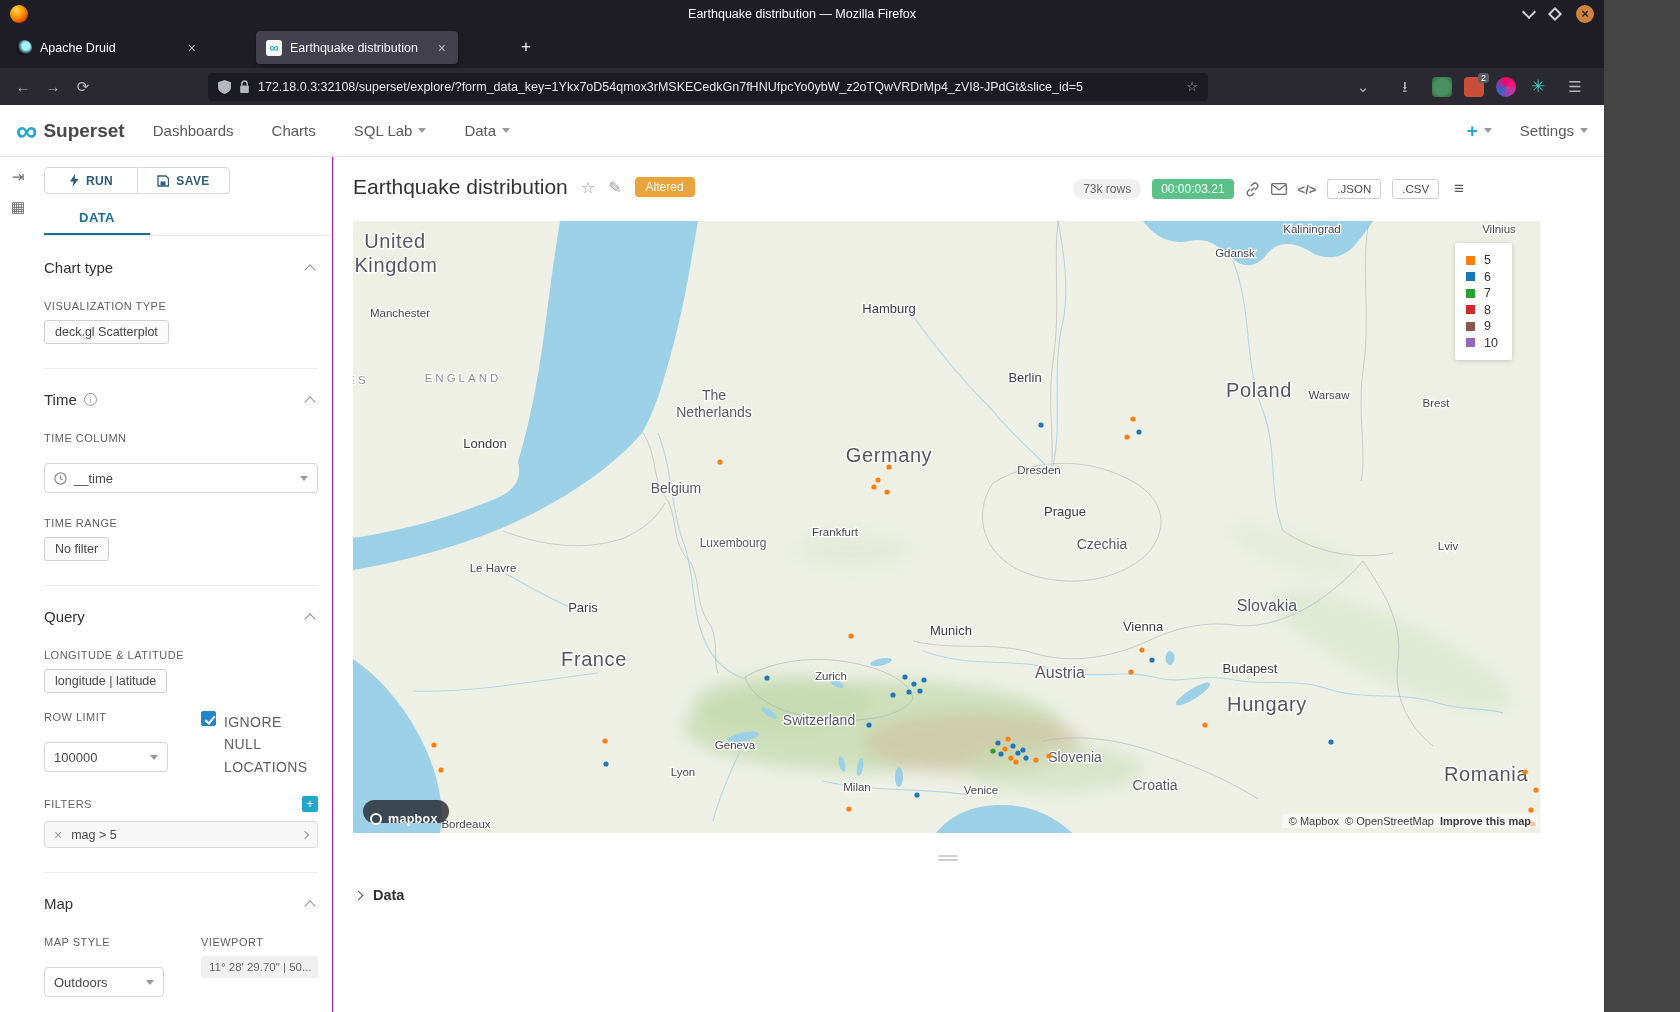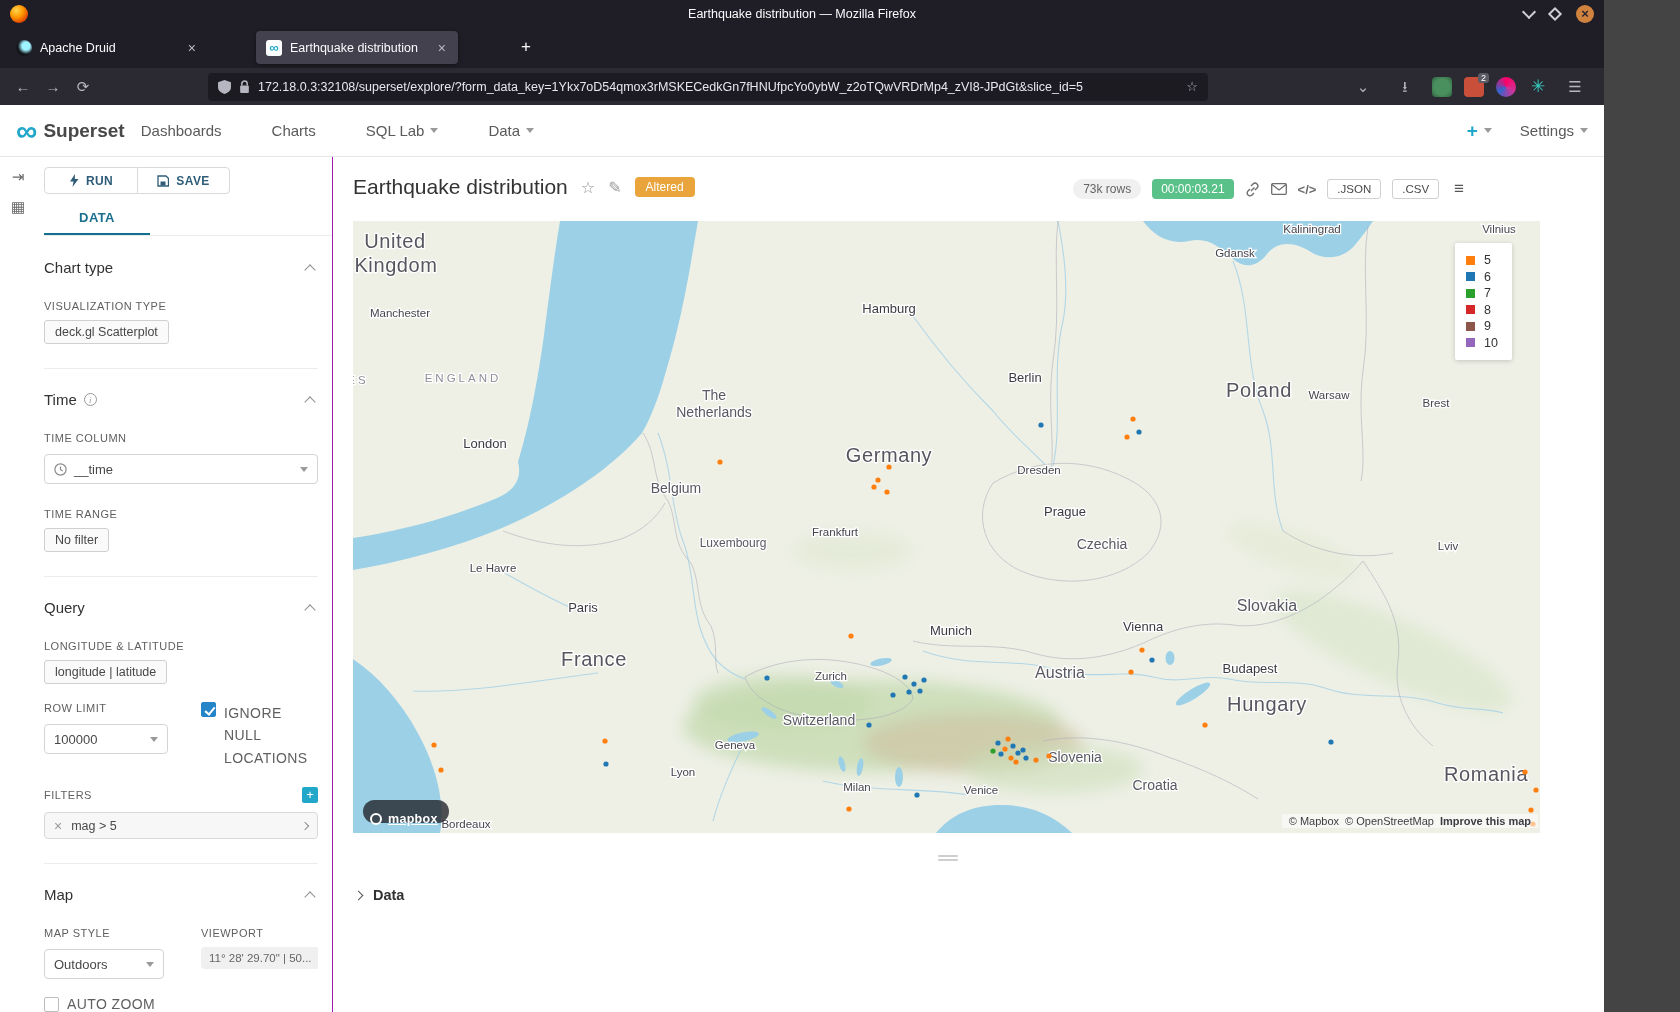--- a/index.html
+++ b/index.html
@@ -33,21 +33,21 @@
   .url-text{flex:1;color:#e6e6ef;font-size:12.5px;white-space:nowrap;overflow:hidden;}
   .u-ico{color:#b6b6c0;font-size:13px;}
   .url-right{margin-left:auto;display:flex;align-items:center;gap:12px;padding-right:6px;}
   .ext{width:20px;height:20px;border-radius:4px;position:relative;}
   .ext-badge{position:absolute;right:-5px;top:-4px;background:#5b5b66;color:#fff;font-size:9px;padding:0 3px;border-radius:3px;}
 
   
   .navbar{position:absolute;top:105px;left:0;right:0;height:52px;background:#fff;border-bottom:1px solid #e6e6e6;display:flex;align-items:center;padding:0 16px;}
   .brand-mark{color:#20a7c9;font-size:30px;font-weight:bold;line-height:30px;}
   .brand-name{font-size:19px;font-weight:bold;color:#484848;margin-left:6px;}
-  .nav-items{display:flex;align-items:center;gap:50px;margin-left:16px;font-size:15px;color:#5a5a5a;}
+  .nav-items{display:flex;align-items:center;gap:38px;margin-left:28px;font-size:15px;color:#5a5a5a;}
   .nav-item{display:flex;align-items:center;gap:6px;}
   .tri{width:0;height:0;border-left:4px solid transparent;border-right:4px solid transparent;border-top:5px solid #9a9a9a;}
   .nav-right{margin-left:auto;display:flex;align-items:center;gap:28px;font-size:15px;color:#5a5a5a;}
   .plus-ico{color:#20a7c9;font-size:19px;font-weight:bold;}
 
   
   .content{position:absolute;top:157px;left:0;right:0;bottom:0;background:#fff;}
   .left-strip{position:absolute;left:0;top:0;width:32px;bottom:0;}
   .strip-ico{width:20px;height:20px;margin:10px 0 8px 8px;color:#6a6a6a;font-size:15px;line-height:20px;text-align:center;}
 
@@ -61,21 +61,21 @@
   .panel-body{position:absolute;left:12px;right:14px;top:80px;bottom:0;overflow:hidden;}
   .section{padding:22px 0 24px;}
   .section + .section{border-top:1px solid #ececec;}
   .sec-head{display:flex;align-items:center;font-size:15px;color:#323232;}
   .sec-head .chev{margin-left:auto;margin-right:4px;}
   .chev{width:8px;height:8px;border-right:1.6px solid #8f8f8f;border-bottom:1.6px solid #8f8f8f;display:inline-block;}
   .chev.up{transform:rotate(-135deg);margin-top:5px;}
   .chev.right{transform:rotate(-45deg);}
   .ctl-label{font-size:11px;letter-spacing:.5px;color:#5f5f5f;margin-top:24px;text-transform:uppercase;}
   .pill{display:inline-block;border:1px solid #d0d0d0;background:#fafafa;border-radius:3px;padding:4px 10px;font-size:12.5px;color:#484848;margin-top:8px;}
-  .select{height:30px;border:1px solid #d4d4d4;border-radius:4px;background:#fff;display:flex;align-items:center;gap:7px;padding:0 9px;font-size:13px;color:#484848;margin-top:10px;}
+  .select{height:30px;border:1px solid #d4d4d4;border-radius:4px;background:#fff;display:flex;align-items:center;gap:7px;padding:0 9px;font-size:13px;color:#484848;margin-top:19px;}
   .select .tri{margin-left:auto;}
   .info-ico{width:13px;height:13px;border:1px solid #999;border-radius:50%;color:#999;font-size:9px;line-height:12px;text-align:center;margin-left:7px;font-style:italic;font-family:"Liberation Serif",serif;}
   .two-col{display:flex;margin-top:18px;gap:11px;}
   .col-l{width:146px;flex:0 0 146px;}
   .col-r{flex:1;}
   .cb-row{display:flex;align-items:flex-start;gap:8px;}
   .checkbox{width:15px;height:15px;border:1px solid #bdbdbd;border-radius:2px;background:#fff;flex:0 0 15px;position:relative;}
   .checkbox.checked{background:#2485c9;border-color:#2485c9;}
   .checkbox.checked::after{content:"";position:absolute;left:4.5px;top:1.5px;width:4px;height:8px;border-right:2px solid #fff;border-bottom:2px solid #fff;transform:rotate(40deg);}
   .cb-label{font-size:14px;letter-spacing:.4px;color:#5f5f5f;text-transform:uppercase;line-height:1.6;}
@@ -105,21 +105,21 @@
   .country-xl{font-size:20px;fill:#56565f;letter-spacing:.6px;}
   .country-lg{font-size:16px;fill:#585862;}
   .country{font-size:14px;fill:#585862;}
   .country-sm{font-size:12px;fill:#585862;}
   .city-lg{font-size:13px;fill:#3a3a42;}
   .city{font-size:11.5px;fill:#45454d;}
   .region{font-size:11.5px;fill:#8d8d97;letter-spacing:3px;}
   .legend{position:absolute;top:22px;right:28px;background:#fff;border-radius:2px;box-shadow:0 1px 5px rgba(0,0,0,.18);padding:9px 14px 9px 11px;}
   .legend-row{display:flex;align-items:center;gap:9px;height:16.5px;font-size:12.5px;color:#333;}
   .legend-swatch{width:9px;height:9px;flex:0 0 9px;}
-  .mapbox-logo{position:absolute;left:10px;bottom:10px;height:23px;border-radius:12px;background:rgba(32,32,38,.78);display:flex;align-items:center;gap:6px;padding:15px 11px 0 7px;color:#fff;font-size:12.5px;font-weight:bold;letter-spacing:.3px;text-decoration:underline;}
+  .mapbox-logo{position:absolute;left:10px;bottom:10px;height:23px;border-radius:12px;background:rgba(32,32,38,.78);display:flex;align-items:center;gap:6px;padding:15px 11px 0 7px;color:#fff;font-size:12.5px;font-weight:bold;letter-spacing:.3px;}
   .mb-circle{width:12px;height:12px;border:2px solid #fff;border-radius:50%;}
   .attribution{position:absolute;right:2px;bottom:5px;font-size:11px;color:#3c3c43;background:rgba(255,255,255,.55);padding:1px 7px;display:flex;gap:6px;}
   .attribution .bold{font-weight:bold;}
 
   .resize-handle{position:absolute;left:605px;top:696px;width:20px;}
   .grip-line{height:2px;background:#cfcfcf;margin:2px 0;border-radius:1px;}
   .data-collapse{position:absolute;left:22px;top:730px;display:flex;align-items:center;gap:11px;}
   .data-collapse .chev{width:7px;height:7px;border-color:#555;}
   .data-label{font-size:14.5px;font-weight:bold;color:#323232;}
 </style>

